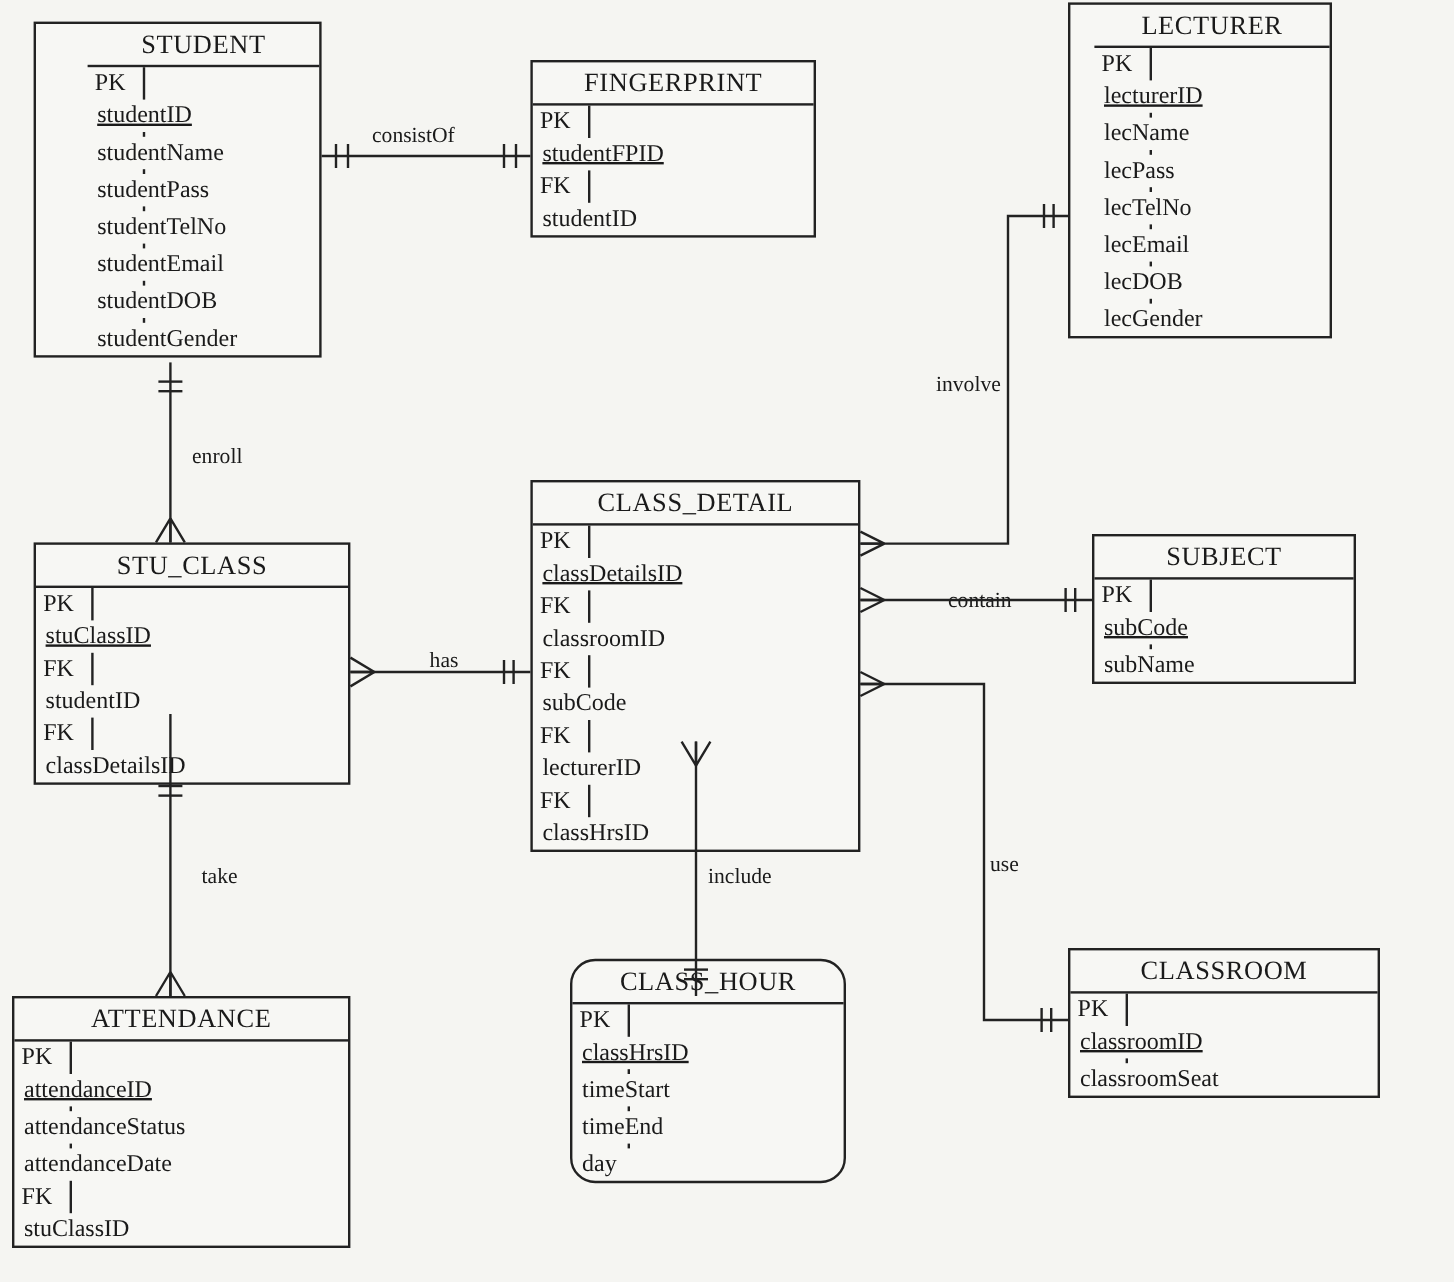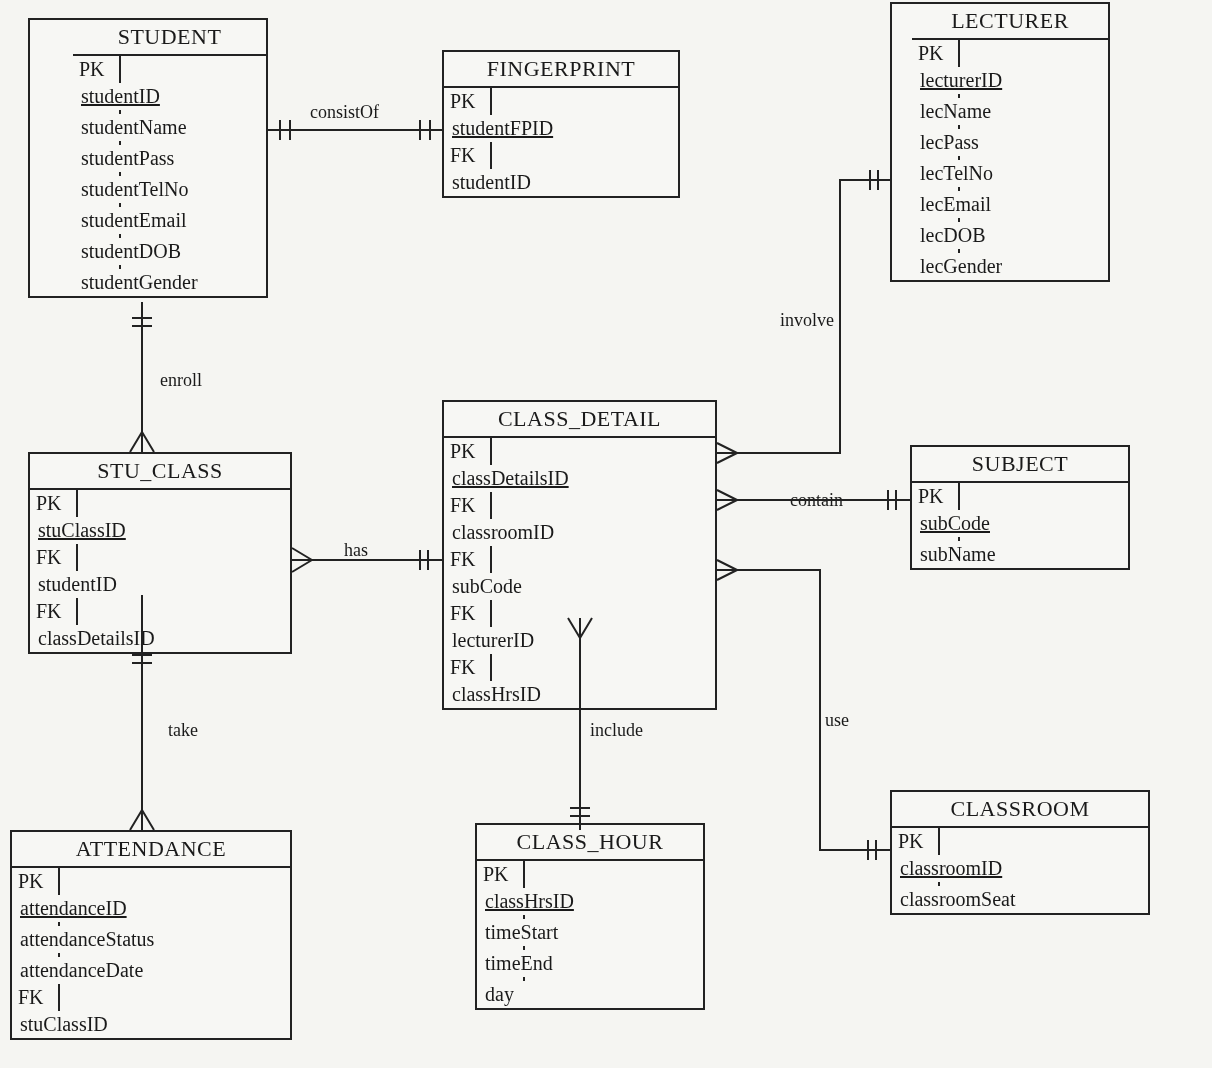--- a/index.html
+++ b/index.html
@@ -213,21 +213,21 @@
     <div class="attr-row">
         <div class="key-col"></div>
         <div class="name-col">attendanceDate</div>
       </div>
     <div class="attr-row">
         <div class="key-col">FK</div>
         <div class="name-col">stuClassID</div>
       </div>
   </div>
 
-  <div class="entity" style="left:475px; top:823px; width:230px;">
+  <div class="entity" style="left:475px; top:799px; width:230px;border-radius:21px;">
     <div class="entity-title">CLASS_HOUR</div>
     <div class="attr-row">
         <div class="key-col">PK</div>
         <div class="name-col"><u>classHrsID</u></div>
       </div>
     <div class="attr-row">
         <div class="key-col"></div>
         <div class="name-col">timeStart</div>
       </div>
     <div class="attr-row">
@@ -247,21 +247,21 @@
         <div class="name-col"><u>classroomID</u></div>
       </div>
     <div class="attr-row">
         <div class="key-col"></div>
         <div class="name-col">classroomSeat</div>
       </div>
   </div>
 
   <div class="label" style="left:310px; top:102px;">consistOf</div>
   <div class="label" style="left:160px; top:370px;">enroll</div>
-  <div class="label" style="left:344px; top:540px;">has</div>
+  <div class="label" style="left:358px; top:540px;">has</div>
   <div class="label" style="left:168px; top:720px;">take</div>
   <div class="label" style="left:780px; top:310px;">involve</div>
   <div class="label" style="left:790px; top:490px;">contain</div>
   <div class="label" style="left:825px; top:710px;">use</div>
   <div class="label" style="left:590px; top:720px;">include</div>
 
   <svg class="connectors">
 
     <line x1="268" y1="130" x2="442" y2="130"></line>
 

